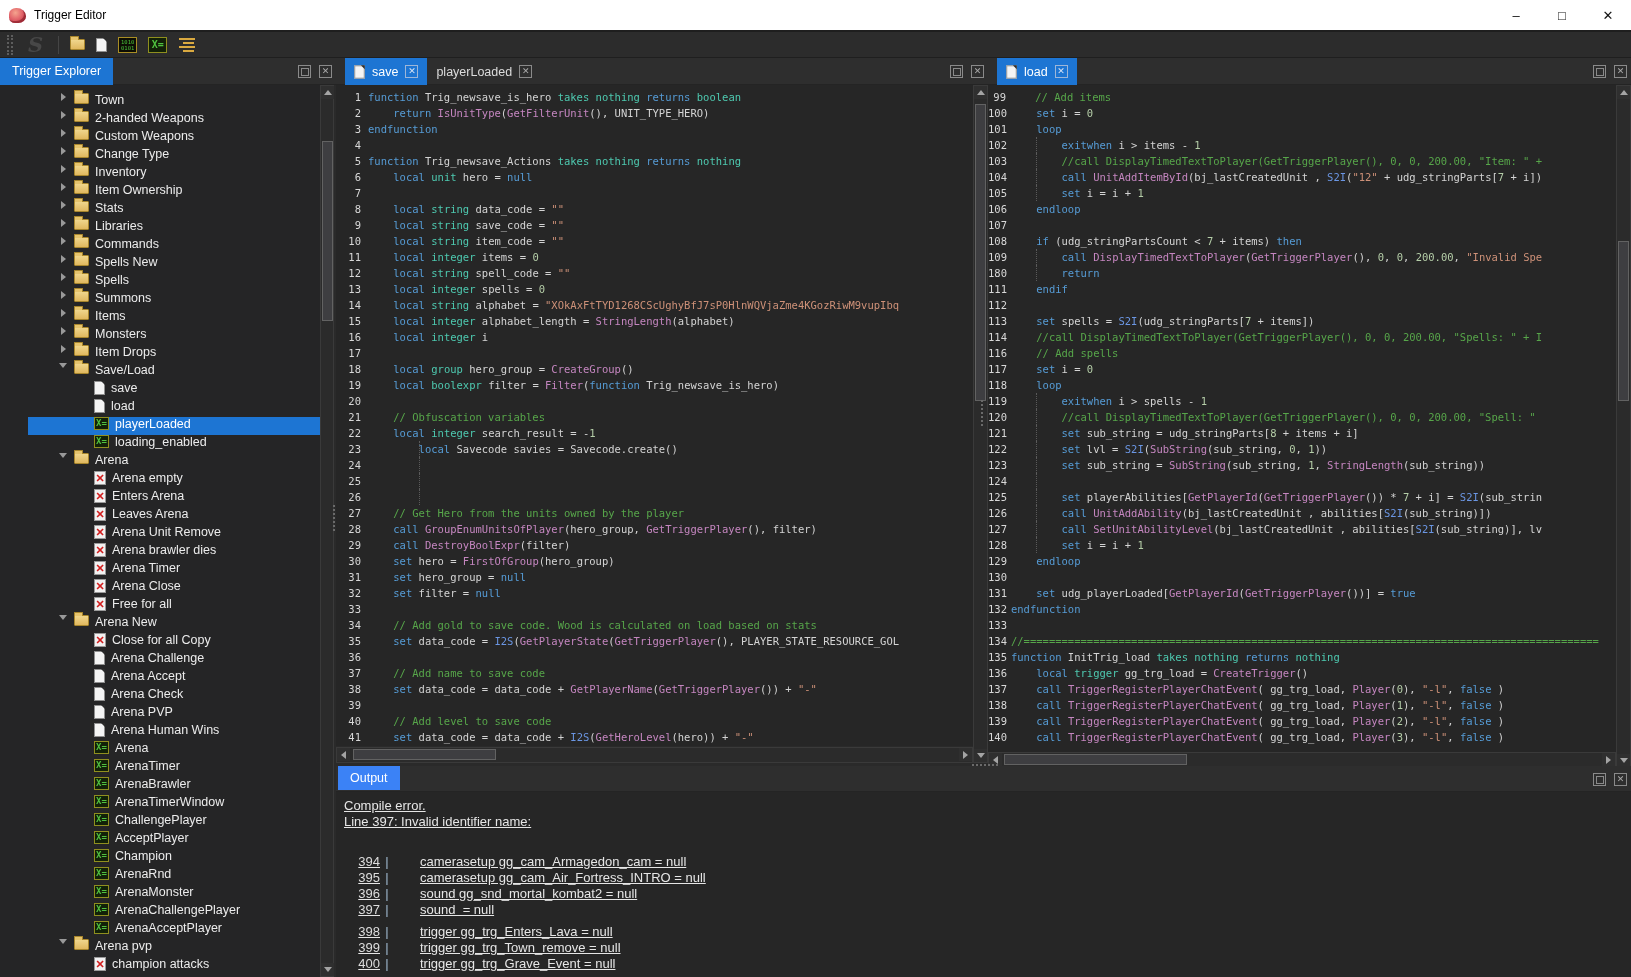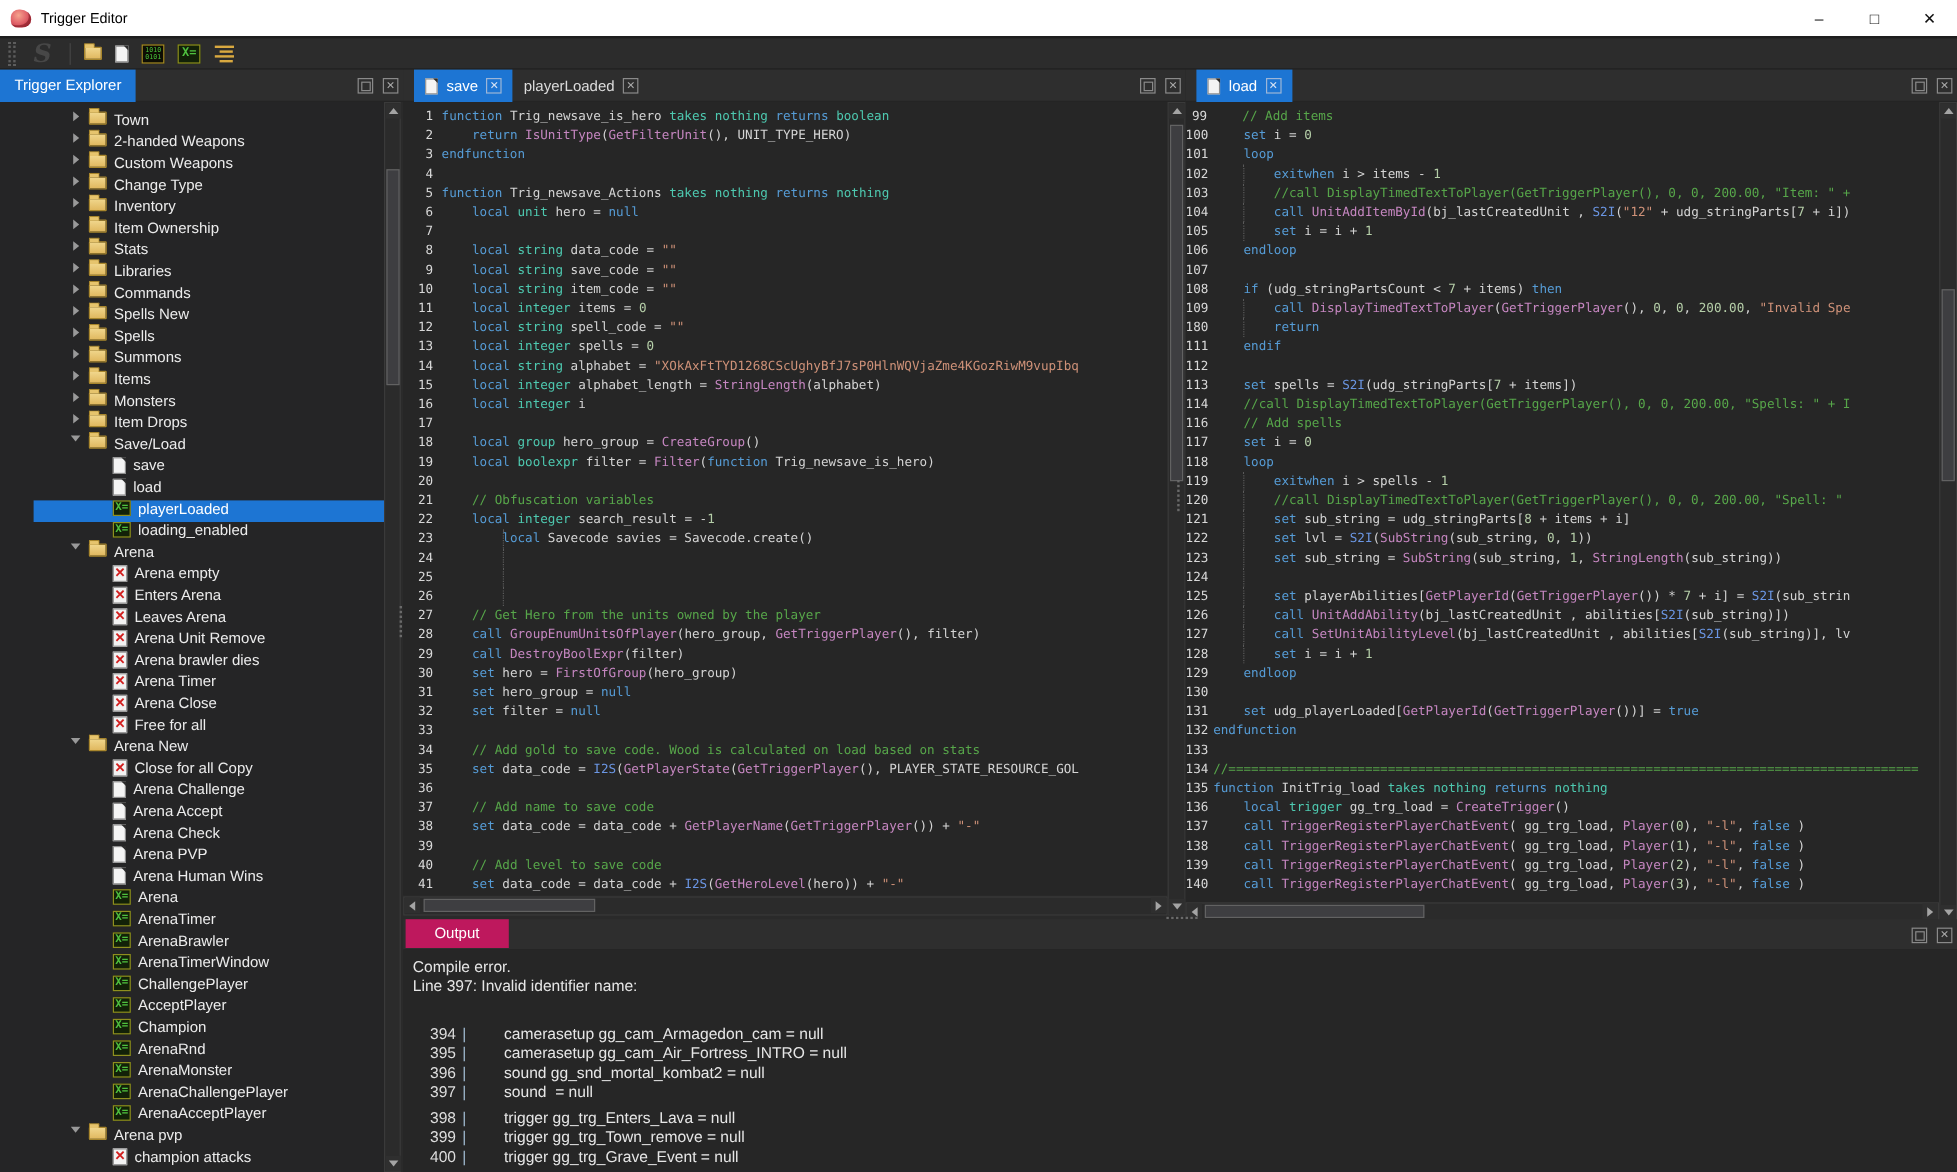--- a/index.html
+++ b/index.html
@@ -113,24 +113,24 @@
   #right-vsb{left:1616px;top:85px;width:15px;height:683px;}
   #mid-hsb{left:336px;top:747px;width:637px;height:16px;}
   #right-hsb{left:988px;top:752px;width:628px;height:16px;}
 
   
   .grip-v{width:0;border-left:2px dotted #6a6a6a;height:26px;}
   .grip-h{height:0;border-top:2px dotted #6a6a6a;width:26px;}
 
   
   #output-header{left:336px;top:766px;width:1295px;height:26px;}
-  #output-tab{display:inline-block;height:24px;line-height:24px;background:#be185d;color:#fff;
-              padding:0 24px;font-size:12.5px;margin-left:2px;}
+  #output-tab{display:inline-block;height:24px;line-height:24px;background:#3b82f6;color:#fff;
+              padding:0 12px;font-size:12.5px;margin-left:2px;}
   #output-content{left:336px;top:792px;width:1295px;height:185px;background:#262626;
-                  font-size:13px;color:#e6e6e6;padding:6px 0 0 8px;overflow:hidden;}
+                  font-size:13px;color:#e6e6e6;padding:6px 0 0 8px;overflow:hidden;text-decoration:underline;}
   .out-msg{height:16px;line-height:16px;}
   #out-listing{margin-top:24px;}
   .out-row{display:flex;height:16px;line-height:16px;}
   .out-row.gap{margin-bottom:6px;}
   .out-num{flex:0 0 36px;text-align:right;color:#dddddd;}
   .out-bar{flex:0 0 14px;text-align:center;color:#9fb9cf;}
   .out-text{padding-left:26px;white-space:pre;}
 </style>
 </head>
 <body>

